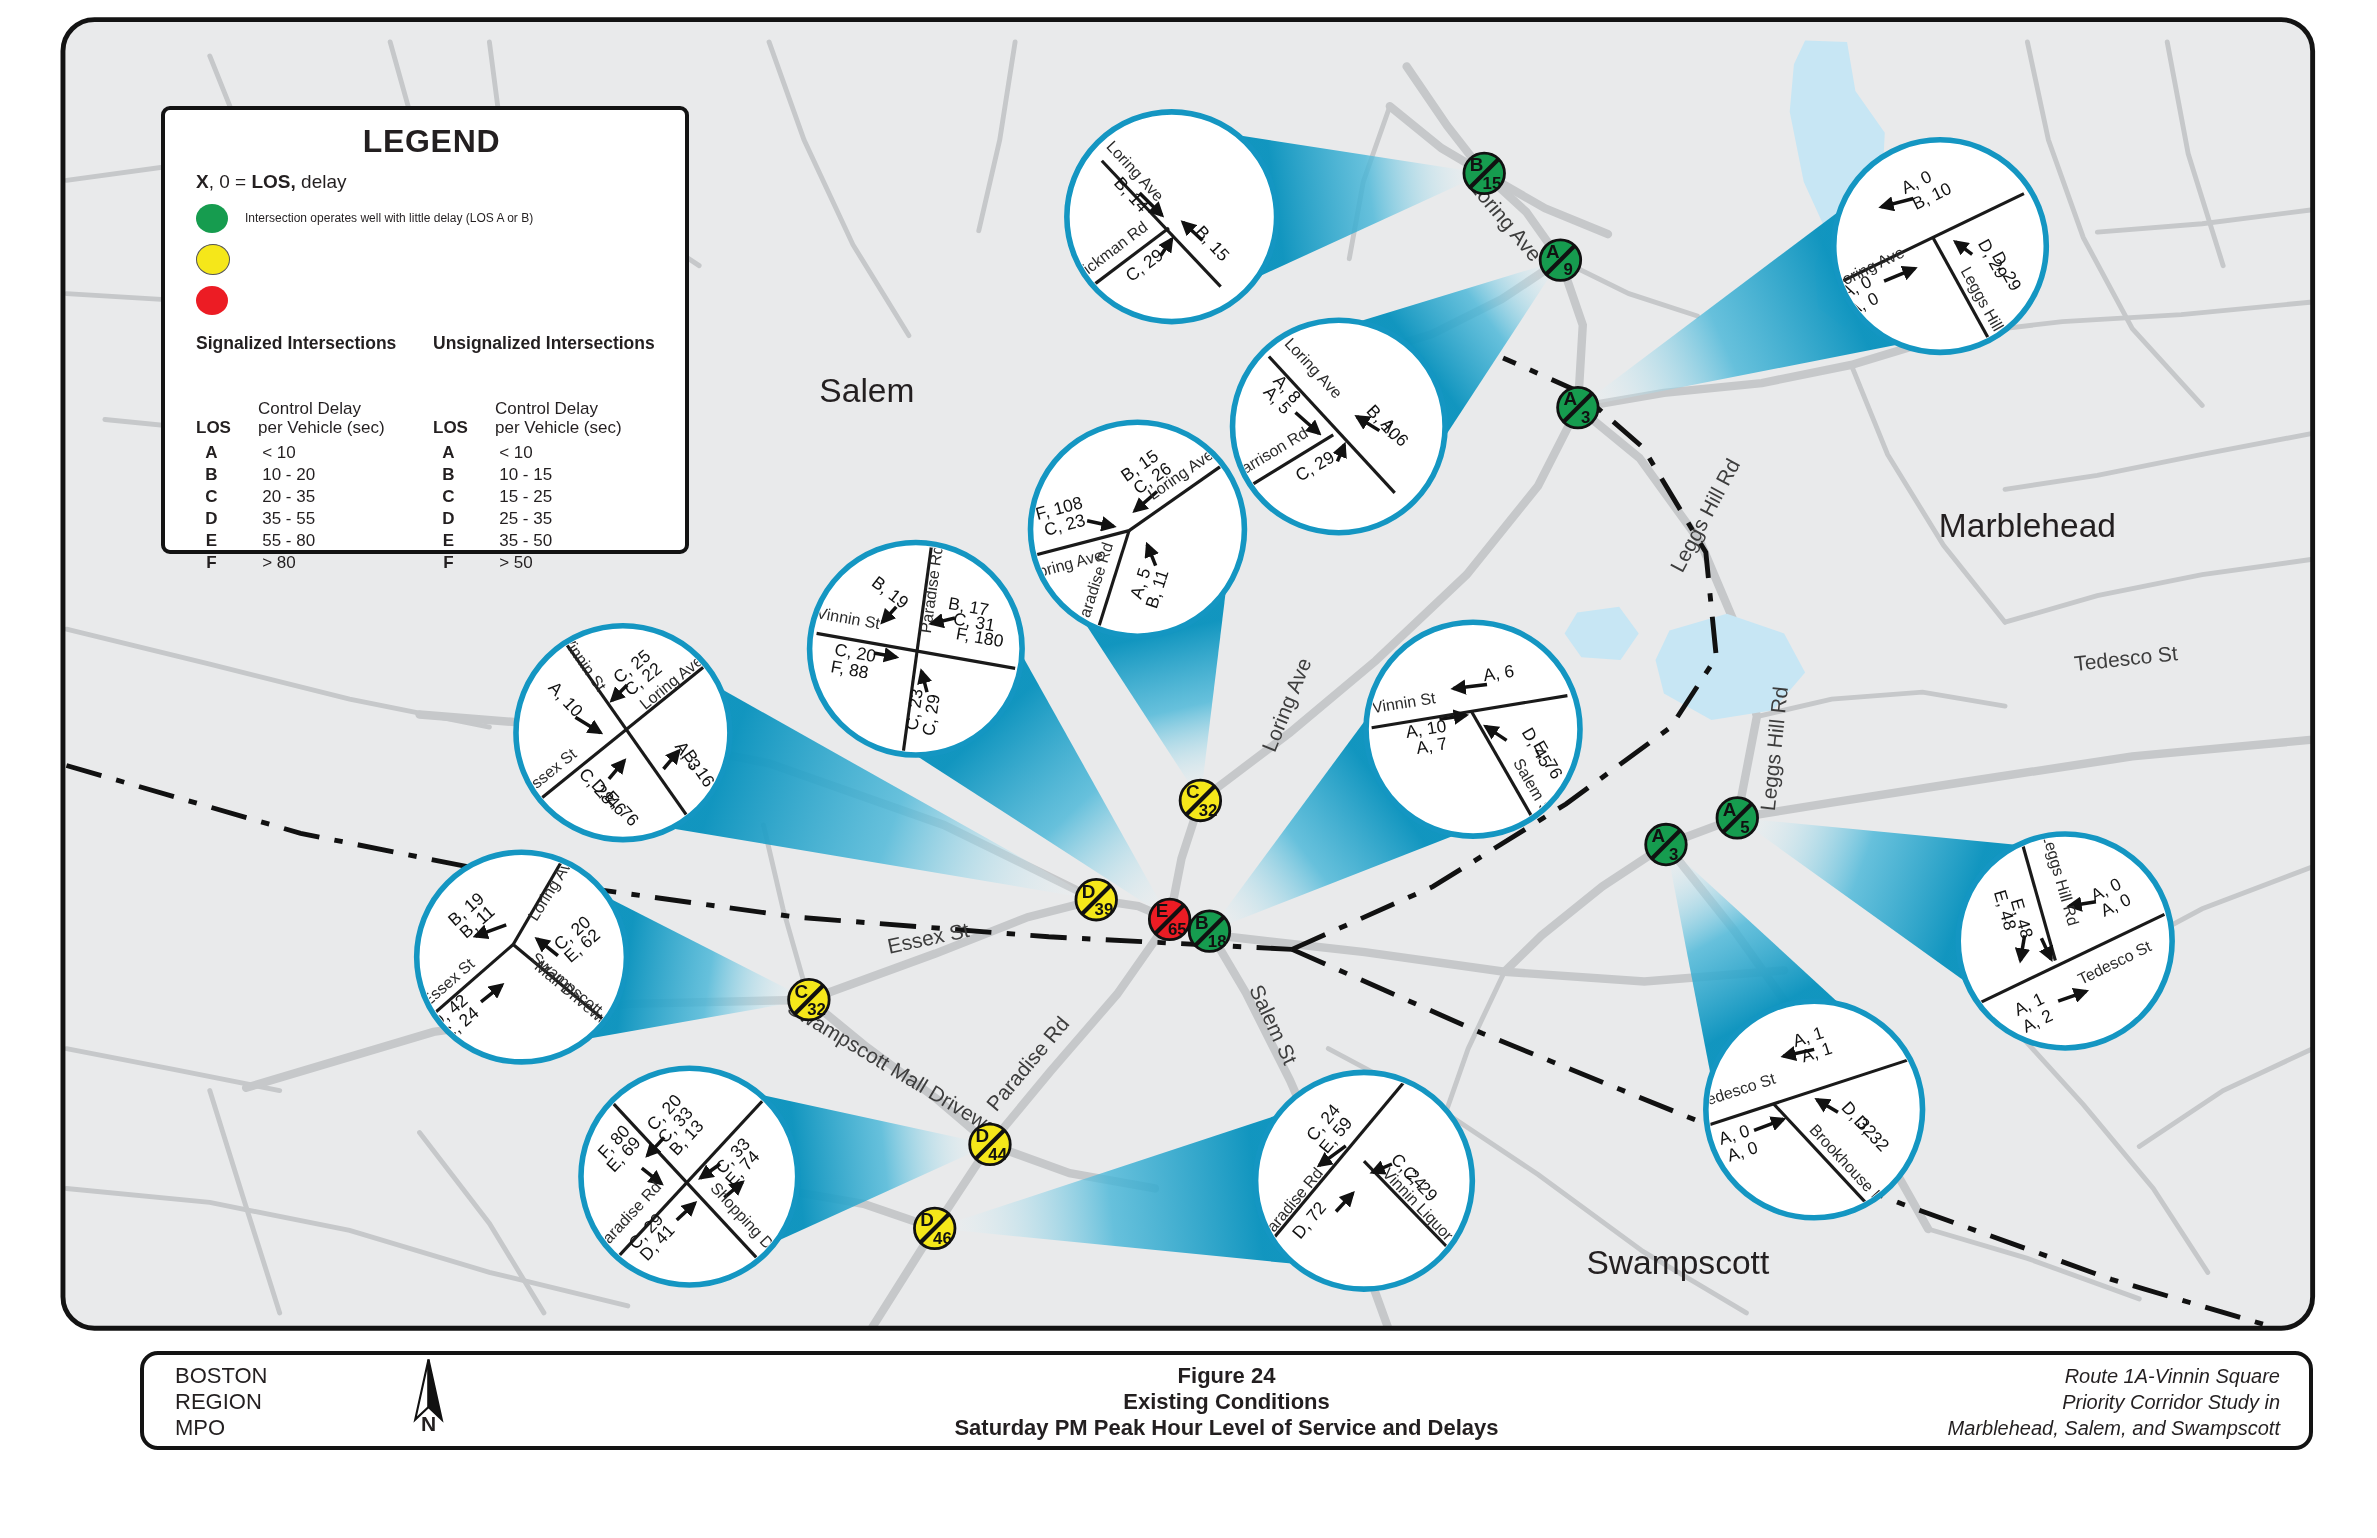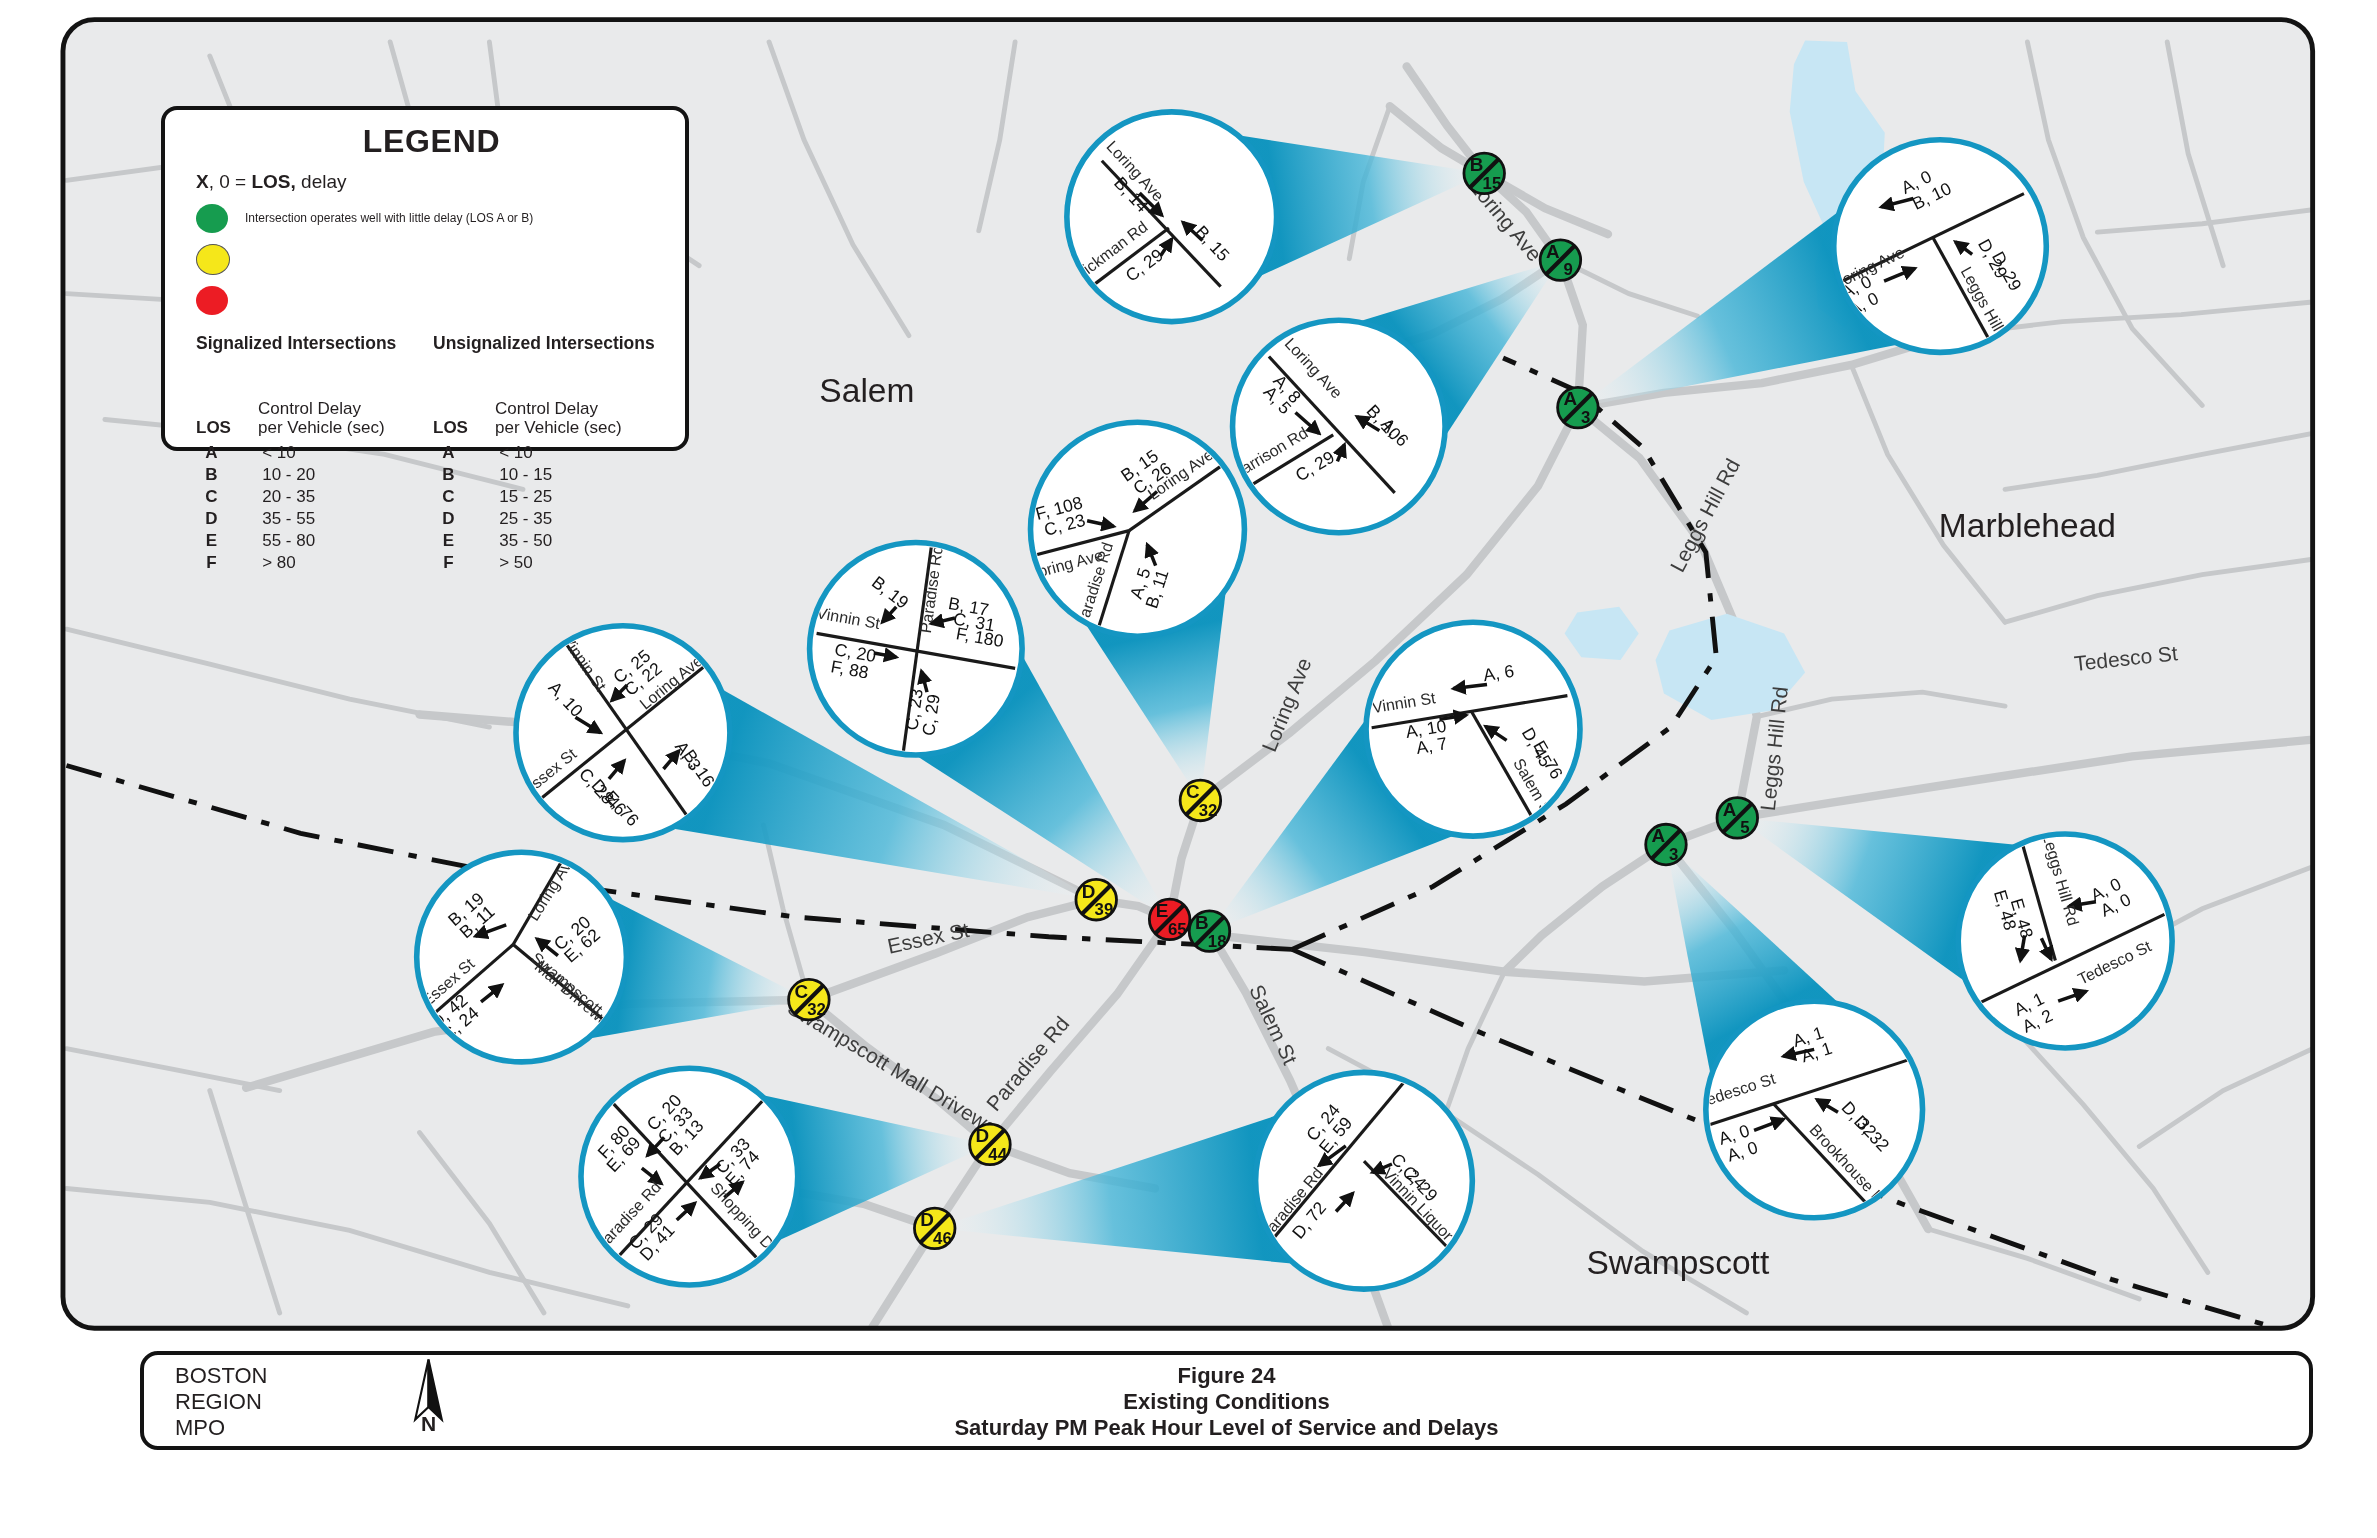--- a/index.html
+++ b/index.html
@@ -1,21 +1,21 @@
 <!DOCTYPE html>
 <html style="font-size:11.2px"><head>
 <meta charset="utf-8">
 <style>
   html,body{margin:0;padding:0;background:#fff;}
   .page{position:relative;width:2377px;height:1538px;background:#fff;overflow:hidden;
         font-family:"Liberation Sans",sans-serif;color:#231F20;}
   #map-svg{position:absolute;left:0;top:0;}
   
-  .legend{position:absolute;left:161px;top:106px;width:528px;height:345px;background:#fff;
-          border:4.2px solid #131313;border-radius:16px;box-sizing:border-box;padding:8.4px 18px 0 31px;z-index:5;}
+  .legend{position:absolute;left:161px;top:106px;width:528px;height:448px;background:#fff;
+          border:4.2px solid #131313;border-radius:9px;box-sizing:border-box;padding:8.4px 18px 0 31px;z-index:5;}
   .legend .lg-title{margin:4.2px 0 11.2px;text-align:center;font-size:32px;font-weight:bold;letter-spacing:0.7px;}
   .lg-note{font-size:19px;margin:4.2px 0 7px;}
   .lg-note b{font-weight:bold;}
   .li-row{display:flex;align-items:center;gap:17px;margin:11.2px 0;font-size:12px;}
   .dot{width:32px;height:29px;border-radius:50%;flex:0 0 auto;}
   .lg-tables{display:flex;gap:18px;margin-top:18px;}
   .tbl{font-size:17px;}
   .t-title{font-weight:bold;font-size:17.5px;margin-bottom:8.4px;}
   .tbl-grid{display:grid;grid-template-columns:55px 157px;column-gap:7px;row-gap:2.1px;}
   .tbl-grid .hdr1{font-weight:bold;align-self:end;padding-bottom:2.8px;}
@@ -614,15 +614,20 @@
         <polygon points="35,2 16,88 35,70" fill="#fff" stroke="#111" stroke-width="3"></polygon>
         <polygon points="35,2 54,88 35,70" fill="#111" stroke="#111" stroke-width="3"></polygon>
       </svg>
       <div style="font-weight:bold;font-size:21px;margin-top:-18px;">N</div>
     </div>
     <div class="f-title">
       <div>Figure 24</div>
       <div>Existing Conditions</div>
       <div>Saturday PM Peak Hour Level of Service and Delays</div>
     </div>
+    <div class="f-study">
+      <div>Route 1A-Vinnin Square</div>
+      <div>Priority Corridor Study in</div>
+      <div>Marblehead, Salem, and Swampscott</div>
+    </div>
   </div>
 </div>
 
 
 </body></html>

